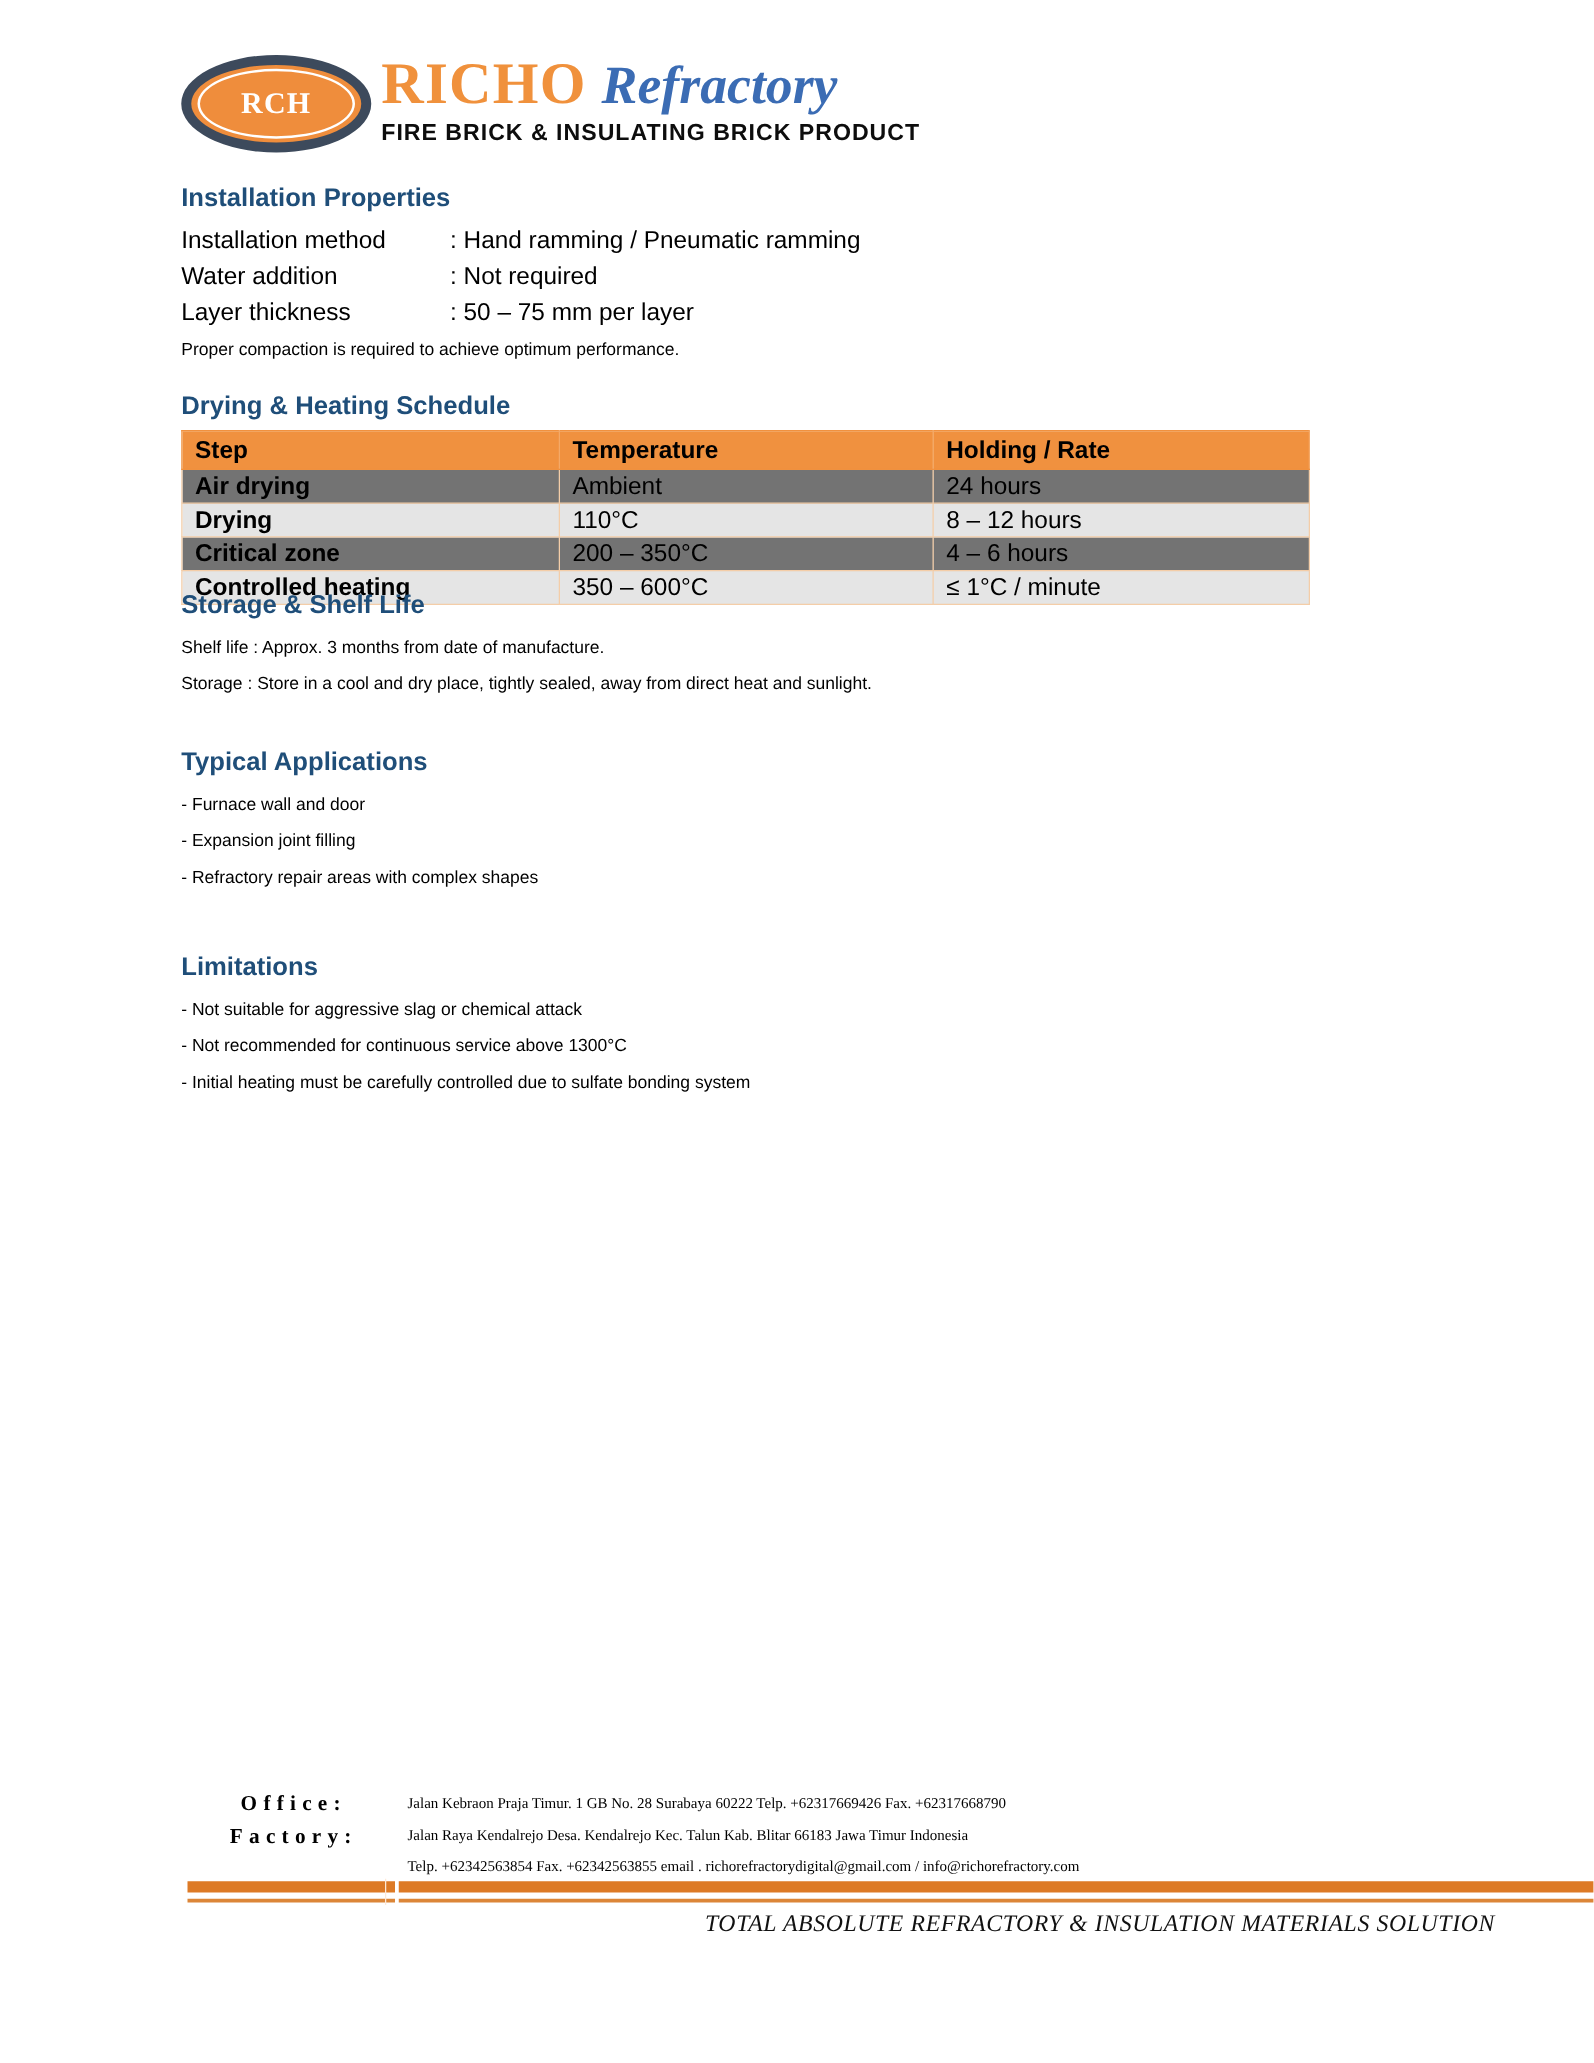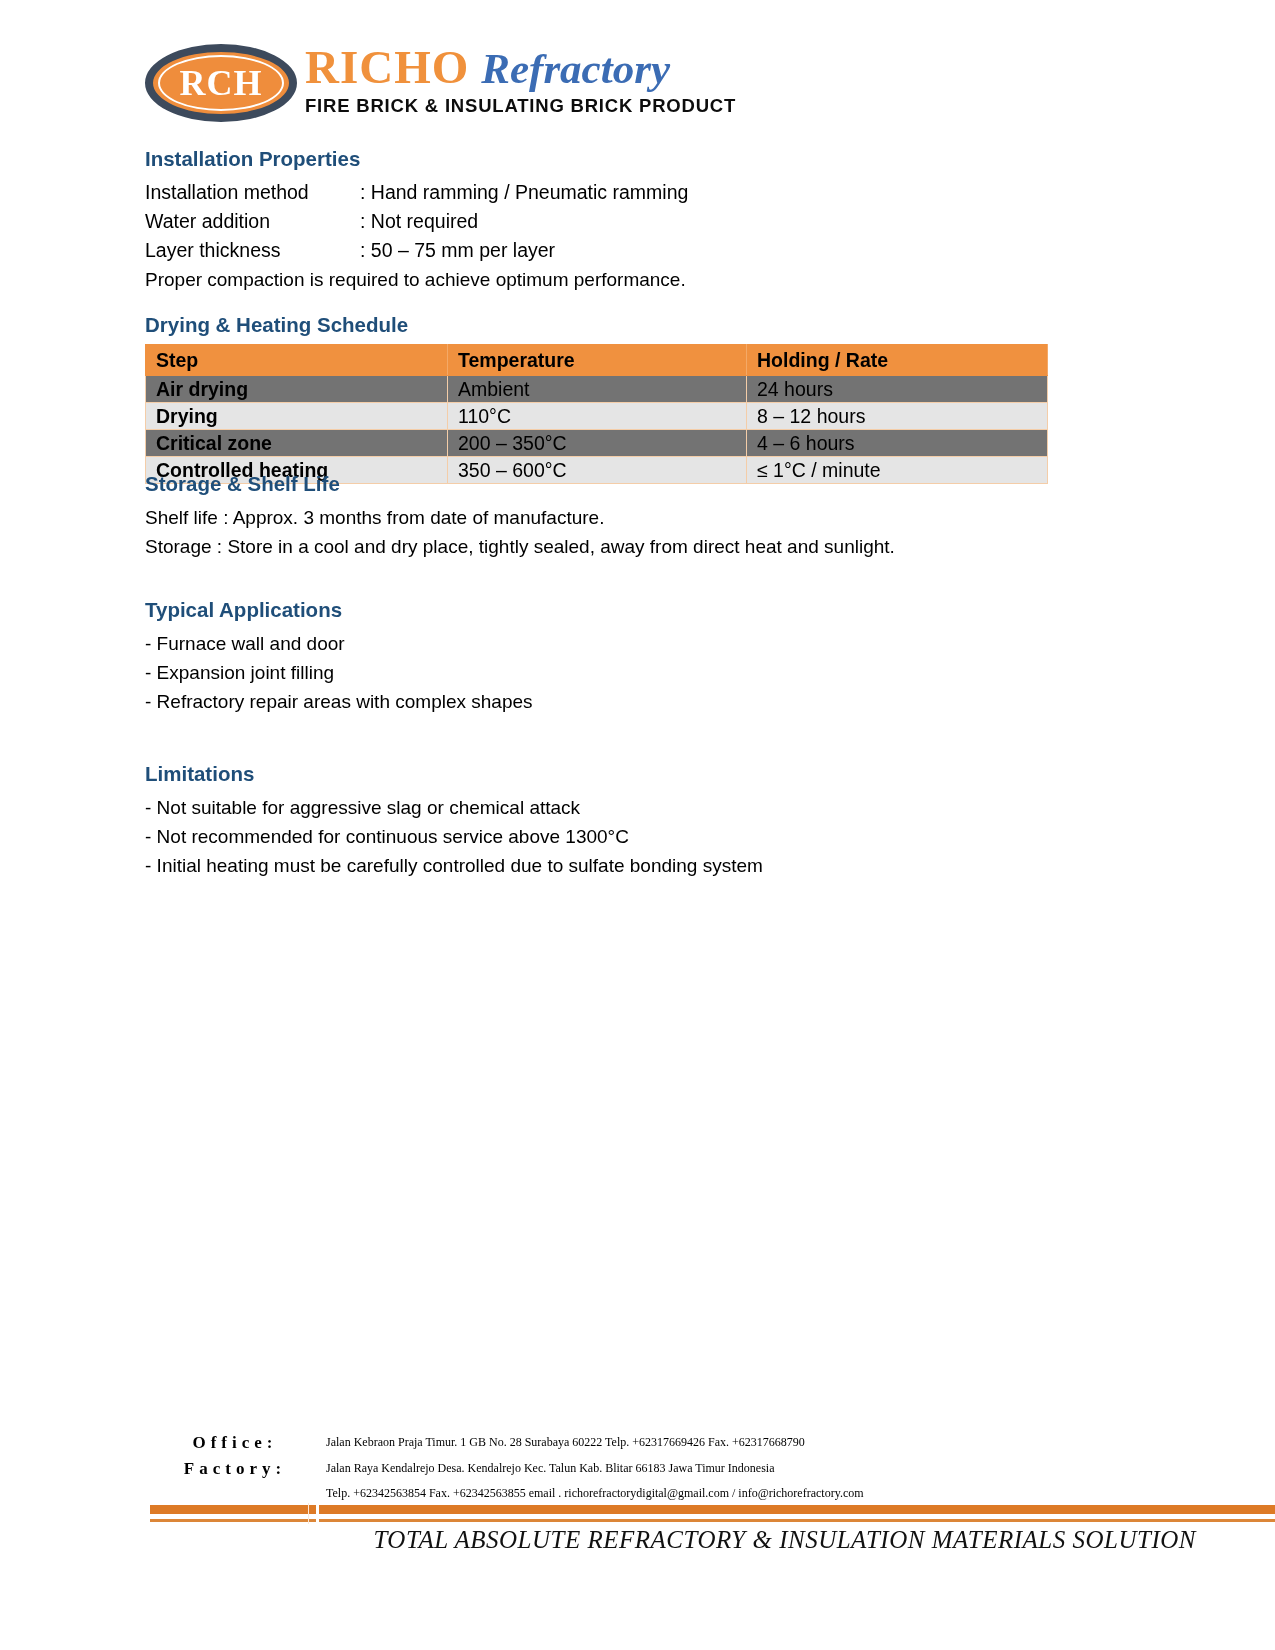--- a/index.html
+++ b/index.html
@@ -9,38 +9,38 @@
   }
   
   .logo { position:absolute; top:44px; left:145px; display:flex; align-items:flex-start; }
   .logo-oval {
     position:relative; width:136px; height:62px; border:8px solid #3D4A5C; border-radius:50%;
     background:#EF8D3C; display:flex; align-items:center; justify-content:center; flex:none;
   }
   .logo-oval::after { content:""; position:absolute; inset:3px 5px; border:2px solid #ffffff; border-radius:50%; }
   .logo-badge {
     position:relative; z-index:2; color:#ffffff; font-family:"Liberation Serif", serif;
-    font-weight:bold; font-size:36px; letter-spacing:1px;
+    font-weight:bold; font-size:24px; letter-spacing:1px;
   }
   .logo-textcol { margin-left:8px; }
   .logo-nameline { display:flex; align-items:baseline; line-height:1; }
   .logo-name {
     font-family:"Liberation Serif", serif; font-weight:bold; font-size:47px;
     color:#F0913C; letter-spacing:1px;
   }
   .logo-name2 {
     font-family:"Liberation Serif", serif; font-weight:bold; font-style:italic; font-size:43px;
     color:#3B6CB4; margin-left:12px;
   }
   .logo-tagline { margin-top:4px; font-size:18.5px; font-weight:bold; letter-spacing:0.8px; color:#0d0d0d; }
 
   
   .section { position:absolute; left:145px; width:905px; }
   .sec-title { color:#1F4E79; font-weight:bold; font-size:20.5px; line-height:22px; margin-bottom:8px; }
-  .bodyline { font-size:19px; line-height:29px; }
+  .bodyline { font-size:14px; line-height:29px; }
   .kv { display:flex; font-size:19.5px; line-height:29px; }
   .kv-label { width:215px; flex:none; }
 
   
   table.sched { border-collapse:collapse; width:902px; table-layout:fixed; font-size:19.5px; }
   table.sched col.c1 { width:302px; } table.sched col.c2 { width:299px; } table.sched col.c3 { width:301px; }
   table.sched th {
     background:#F0913F; color:#000000; font-weight:bold; text-align:left;
     padding:2px 10px; height:26px; border:1px solid #F0913F; border-right:1px solid #f4a967;
   }
@@ -57,21 +57,21 @@
     width:100px; flex:none; font-weight:bold; font-size:17px; letter-spacing:5px;
     display:flex; justify-content:center;
   }
   .f-text { margin-left:41px; font-size:12px; white-space:nowrap; }
   .f-bar { position:absolute; left:150px; right:0; top:1505px; height:9px; background:#DD7A26; }
   .f-barline { position:absolute; left:150px; right:0; top:1519px; height:3px; background:#DC8638; }
   .f-bargap { position:absolute; top:1503px; height:21px; width:3px; left:316px; background:#ffffff; }
   .f-bargap2 { position:absolute; top:1503px; height:21px; width:1px; left:308px; background:#fde9d8; }
   .slogan {
     position:absolute; top:1526px; right:79px; font-family:"Liberation Serif", serif;
-    font-style:italic; font-size:25px; color:#111; letter-spacing:0.5px; line-height:28px;
+    font-style:italic; font-size:19px; color:#111; letter-spacing:0.5px; line-height:28px;
   }
 </style>
 </head>
 <body>
 
 <div class="page">
 
   <div class="logo">
     <div class="logo-oval">
       <span class="logo-badge">RCH</span>

